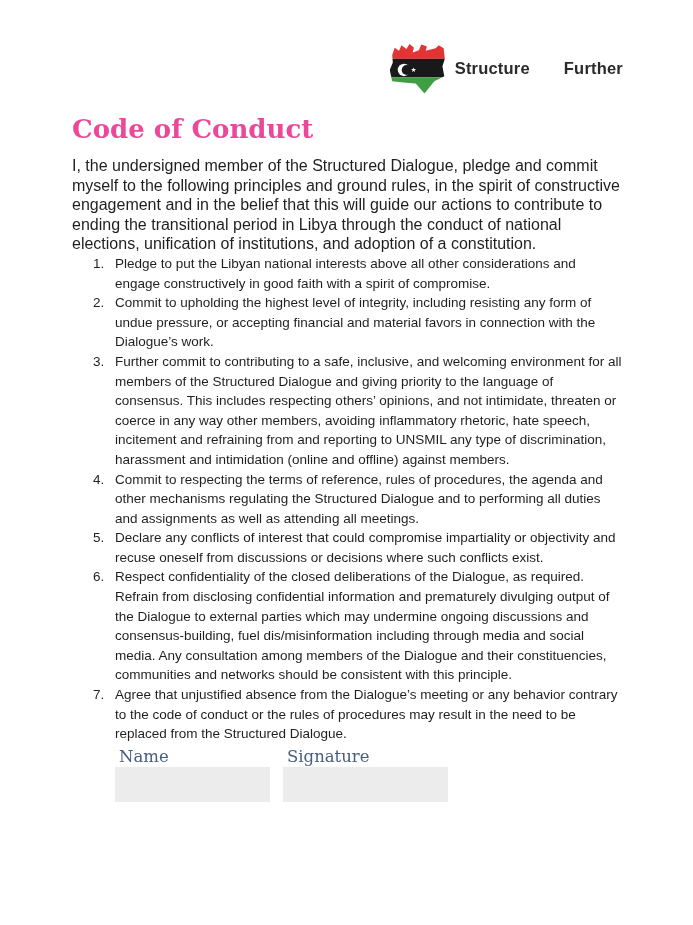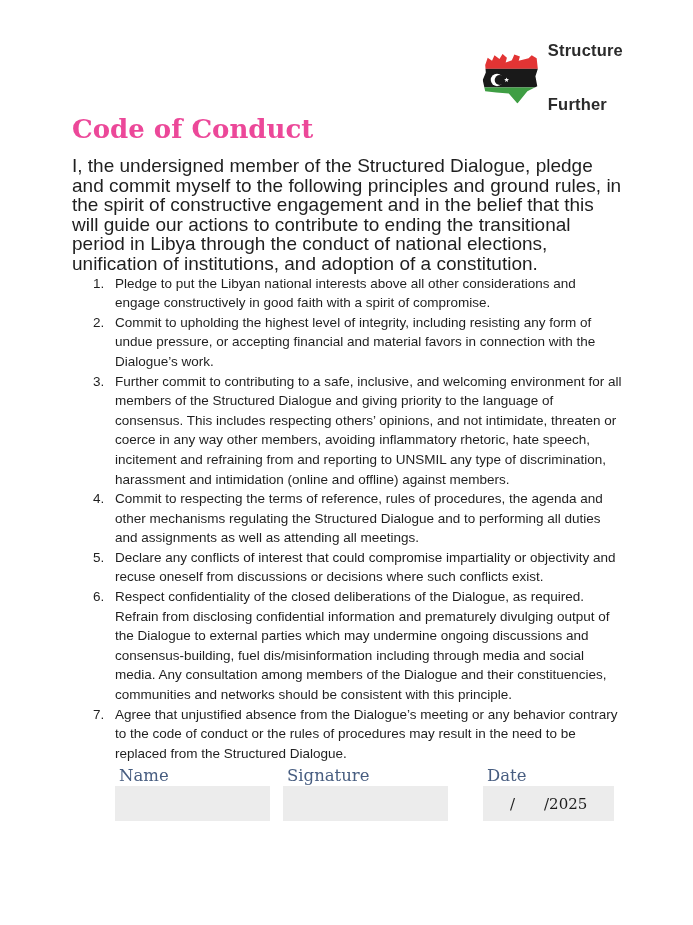--- a/index.html
+++ b/index.html
@@ -11,38 +11,38 @@
     color:#1f1f1f;
     overflow:hidden;
   }
   
   .logo{
     position:absolute;top:40px;right:70px;
     display:flex;align-items:center;gap:7px;
   }
   .logo svg{display:block;}
   .logo-text{
-    display:flex;flex-direction:column;
+    display:flex;
     font-weight:bold;font-size:16.5px;line-height:20px;
     color:#2b2b2b;letter-spacing:0.2px;gap:34px;
   }
   
   .content{
     position:absolute;left:72px;top:114px;width:550px;
   }
   h1.doc-title{
     margin:0 0 12px 0;
     font-family:"DejaVu Serif", serif;
     font-weight:bold;
     font-size:26px;line-height:30px;
     color:#ec4899;
   }
   p.intro{
     margin:0;
-    font-size:19px;line-height:19.6px;
+    font-size:16px;line-height:19.6px;
   }
   ol.principles{
     margin:0;padding:0;list-style:none;
     font-size:13.5px;line-height:19.6px;
   }
   ol.principles li{
     position:relative;
     padding-left:43px;
   }
   ol.principles .num{
@@ -146,24 +146,17 @@
       <div class="field field-signature">
         <div class="label">Signature</div>
         <div class="input-box"></div>
       </div>
 
       <div class="field field-name">
         <div class="label">Name</div>
         <div class="input-box"></div>
       </div>
 
-      <div class="field field-date">
-        <div class="label">Date</div>
-        <div class="input-box date-box">
-          <span class="date-sep">/</span>
-          <span class="date-year">/2025</span>
-        </div>
-      </div>
 
     </div>
 
   </main>
 </div>
 
 </body></html>

